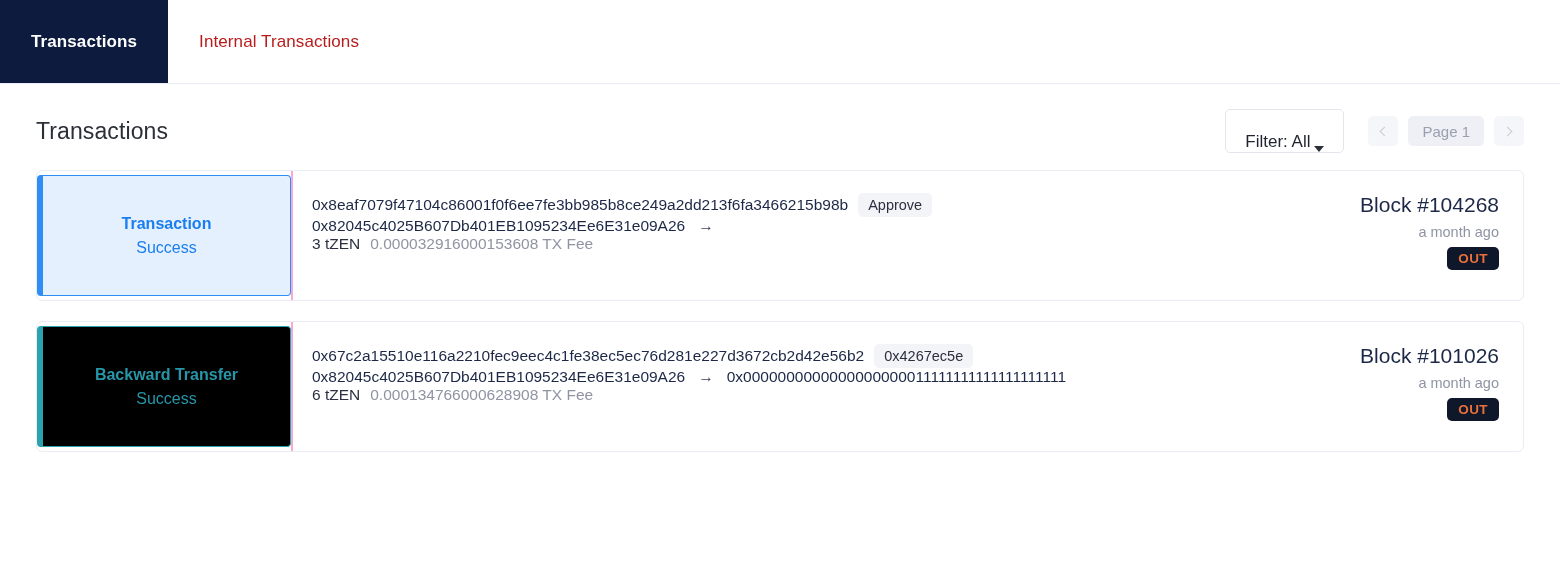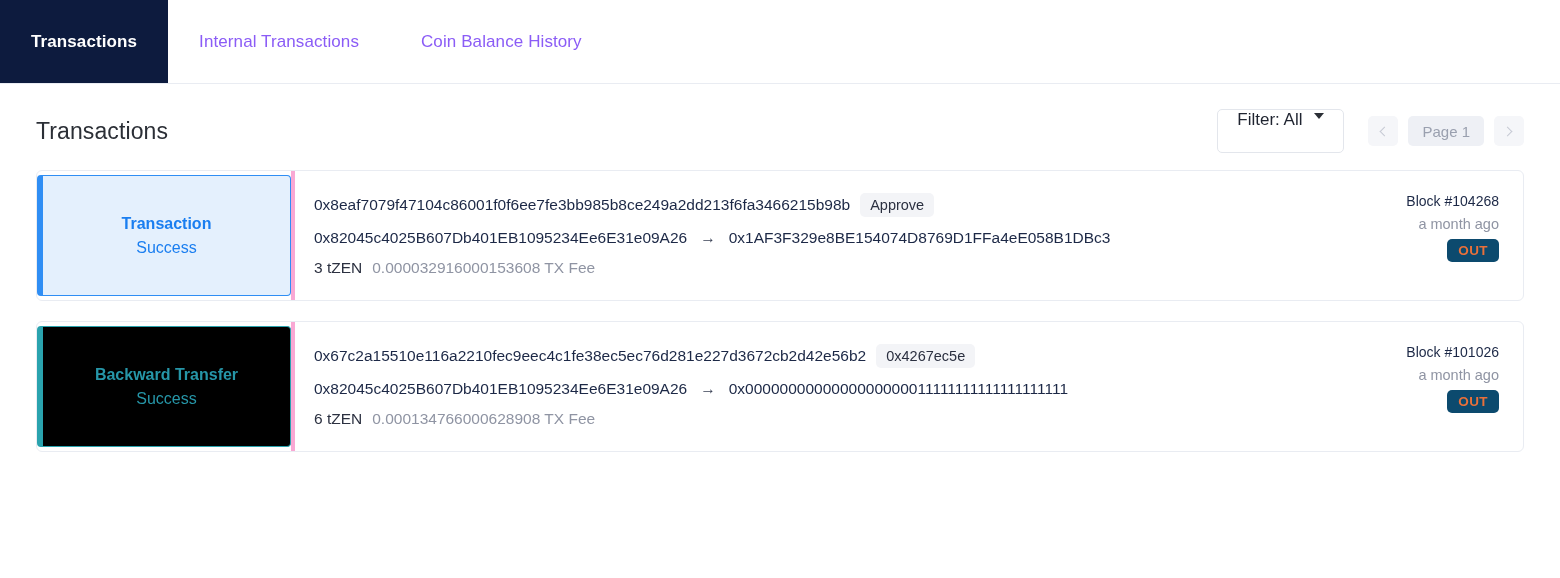--- a/index.html
+++ b/index.html
@@ -25,21 +25,21 @@
     height: 84px;
     border-bottom: 1px solid #e9ecf2;
     background: #ffffff;
   }
   .tab {
     display: flex;
     align-items: center;
     justify-content: center;
     padding: 0 31px;
     font-size: 17px;
-    color: #8b5cf6;
+    color: #b91c1c;
     letter-spacing: 0.1px;
     cursor: pointer;
     white-space: nowrap;
     user-select: none;
   }
   .tab.active {
     background: #0d1b3e;
     color: #ffffff;
     font-weight: 700;
     min-width: 161px;
@@ -61,22 +61,22 @@
     color: #2b2f36;
     letter-spacing: 0.1px;
   }
   .header-right {
     display: flex;
     align-items: center;
     gap: 24px;
   }
   .filter-btn {
     display: inline-flex;
-    align-items: flex-start;
-    gap: 12px;
+    align-items: flex-end;
+    gap: 4px;
     border: 1px solid #e3e6ec;
     border-radius: 5px;
     background: #ffffff;
     height: 44px;
     padding: 0 19px;
     font-size: 17px;
     color: #1f2430;
     cursor: pointer;
     user-select: none;
   }
@@ -170,25 +170,25 @@
     font-weight: 700;
   }
   .tx-status {
     font-size: 16px;
   }
   .blue .tx-type, .blue .tx-status { color: #1a7ef0; }
   .teal .tx-type, .teal .tx-status { color: #2696a8; }
 
   .tx-main {
     flex: 1 1 auto;
-    border-left: 4px solid #f9a8d4;
+    border-left: 2px solid #f9a8d4;
     padding: 22px 24px 20px 19px;
     display: flex;
     flex-direction: column;
-    gap: 12px;
+    gap: 0;
     min-width: 0;
   }
   .tx-row {
     display: flex;
     align-items: center;
     gap: 10px;
     font-size: 15.5px;
     color: #1c2846;
     white-space: nowrap;
   }
@@ -226,31 +226,31 @@
   .tx-meta {
     flex: 0 0 auto;
     padding: 22px 24px 20px 10px;
     display: flex;
     flex-direction: column;
     align-items: flex-end;
     gap: 7px;
     min-width: 180px;
   }
   .block-link {
-    font-size: 14px;
+    font-size: 21px;
     color: #1c2846;
     text-decoration: none;
     cursor: pointer;
   }
   .age {
     font-size: 14.5px;
     color: #8f94a3;
   }
   .dir-badge {
-    background: #0c4a6e;
+    background: #0f172a;
     color: #e8703a;
     font-size: 13.5px;
     font-weight: 700;
     letter-spacing: 0.4px;
     border-radius: 5px;
     padding: 4px 11px;
   }
 
   
   .footer-row {
@@ -274,23 +274,20 @@
 <body>
 
 <div class="page">
 
   <div class="tabbar">
     <div class="tab active">
       <span>Transactions</span>
     </div>
     <div class="tab">
       <span>Internal Transactions</span>
-    </div>
-    <div class="tab">
-      <span>Coin Balance History</span>
     </div>
   </div>
 
   <div class="content">
 
     <div class="header-row">
       <div class="page-title">Transactions</div>
       <div class="header-right">
         <div class="filter-btn">
           <span>Filter: All</span>
@@ -316,21 +313,20 @@
           <div class="tx-status">Success</div>
         </div>
         <div class="tx-main">
           <div class="tx-row">
             <a class="hash-link" href="#">0x8eaf7079f47104c86001f0f6ee7fe3bb985b8ce249a2dd213f6fa3466215b98b</a>
             <span class="badge-tag">Approve</span>
           </div>
           <div class="tx-row">
             <a class="addr" href="#">0x82045c4025B607Db401EB1095234Ee6E31e09A26</a>
             <span class="arrow">→</span>
-            <a class="addr" href="#">0x1AF3F329e8BE154074D8769D1FFa4eE058B1DBc3</a>
           </div>
           <div class="tx-row">
             <span class="amount">3 tZEN</span>
             <span class="fee">0.000032916000153608 TX Fee</span>
           </div>
         </div>
         <div class="tx-meta">
           <a class="block-link" href="#">Block #104268</a>
           <div class="age">a month ago</div>
           <div class="dir-badge">OUT</div>

